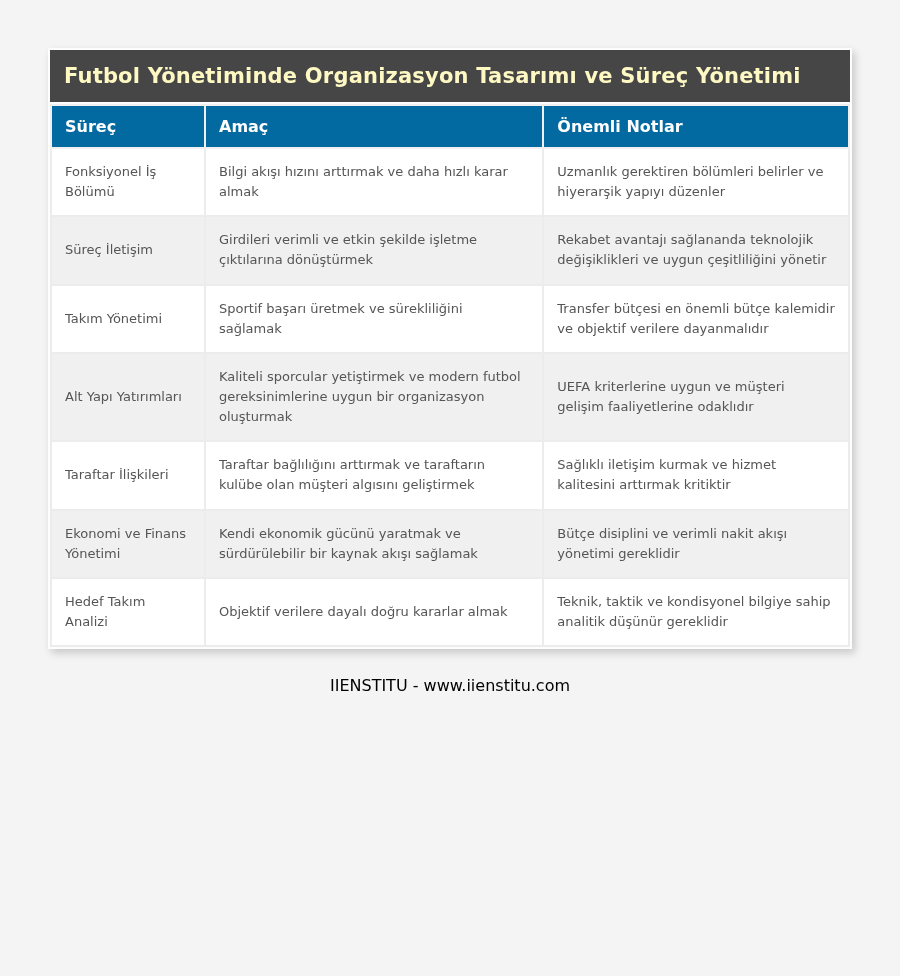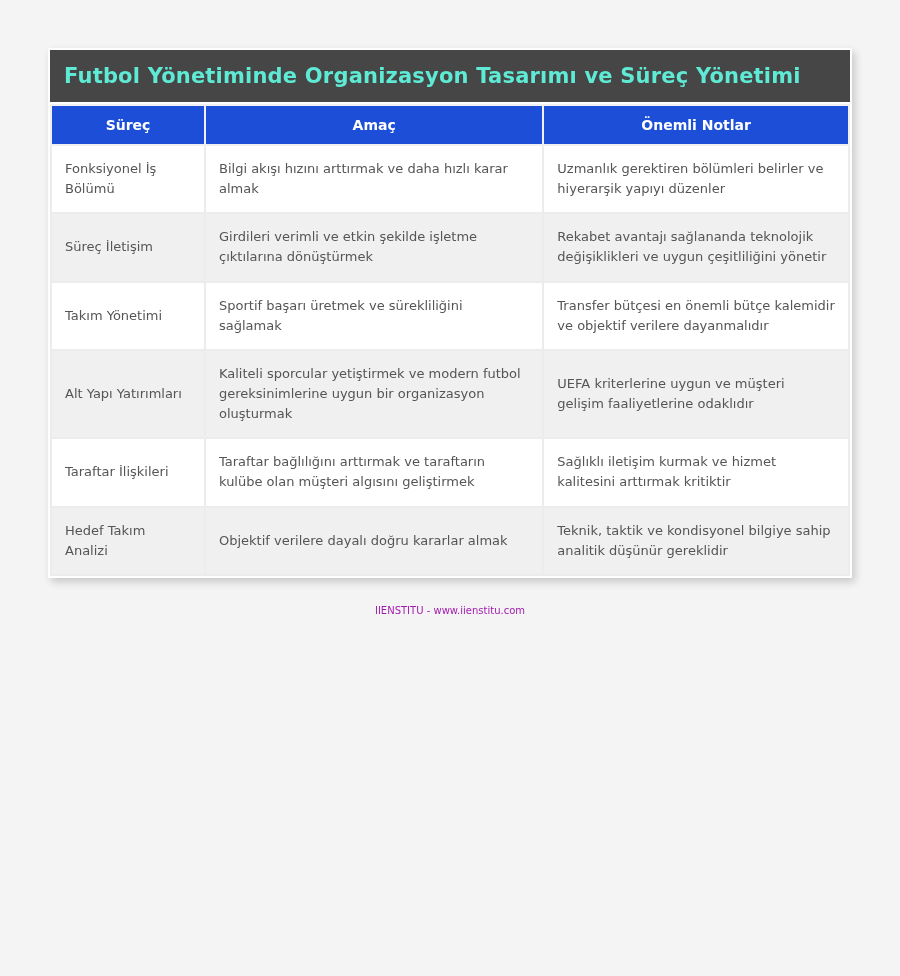--- a/index.html
+++ b/index.html
@@ -16,60 +16,60 @@
   .card {
     width: 804px;
     margin: 48px auto 0 auto;
     background: #fdfdfd;
     box-sizing: border-box;
     padding: 2px;
     box-shadow: 3px 4px 8px rgba(0,0,0,0.18);
   }
   .title-bar {
     background: #464646;
-    color: #5eead4;
+    color: #fef9c3;
     font-weight: bold;
     font-size: 21px;
     padding: 14px 14px;
     letter-spacing: 0.2px;
   }
   table.process-table {
     width: 100%;
     border-collapse: collapse;
     table-layout: fixed;
     margin-top: 2px;
   }
   table.process-table th {
-    background: #1d4ed8;
+    background: #0369a1;
     color: #ffffff;
     font-weight: bold;
-    font-size: 14px;
-    text-align: center;
+    font-size: 16px;
+    text-align: left;
     padding: 11px 13px;
     border: 2px solid #f0f0f0;
   }
   table.process-table td {
     color: #555555;
     font-size: 13px;
     line-height: 1.55;
     text-align: left;
     vertical-align: middle;
     padding: 13px 13px;
     border: 2px solid #ececec;
     word-wrap: break-word;
   }
   table.process-table tbody tr:nth-child(odd) td { background: #ffffff; }
   table.process-table tbody tr:nth-child(even) td { background: #f0f0f0; }
   col.c-process { width: 19.3%; }
   col.c-purpose { width: 42.4%; }
   col.c-notes   { width: 38.3%; }
   .footer {
     text-align: center;
-    color: #a21caf;
-    font-size: 10px;
+    color: #000000;
+    font-size: 16px;
     margin-top: 27px;
   }
 </style>
 </head>
 <body>
 
 <div class="card">
   <div class="title-bar">Futbol Yönetiminde Organizasyon Tasarımı ve Süreç Yönetimi</div>
 
   <table class="process-table">
@@ -105,20 +105,25 @@
           <td>Alt Yapı Yatırımları</td>
           <td>Kaliteli sporcular yetiştirmek ve modern futbol gereksinimlerine uygun bir organizasyon oluşturmak</td>
           <td>UEFA kriterlerine uygun ve müşteri gelişim faaliyetlerine odaklıdır</td>
         </tr>
         <tr>
           <td>Taraftar İlişkileri</td>
           <td>Taraftar bağlılığını arttırmak ve taraftarın kulübe olan müşteri algısını geliştirmek</td>
           <td>Sağlıklı iletişim kurmak ve hizmet kalitesini arttırmak kritiktir</td>
         </tr>
         <tr>
+          <td>Ekonomi ve Finans Yönetimi</td>
+          <td>Kendi ekonomik gücünü yaratmak ve sürdürülebilir bir kaynak akışı sağlamak</td>
+          <td>Bütçe disiplini ve verimli nakit akışı yönetimi gereklidir</td>
+        </tr>
+        <tr>
           <td>Hedef Takım Analizi</td>
           <td>Objektif verilere dayalı doğru kararlar almak</td>
           <td>Teknik, taktik ve kondisyonel bilgiye sahip analitik düşünür gereklidir</td>
         </tr>
       </tbody>
   </table>
 </div>
 
 <div class="footer">IIENSTITU - www.iienstitu.com</div>
 

